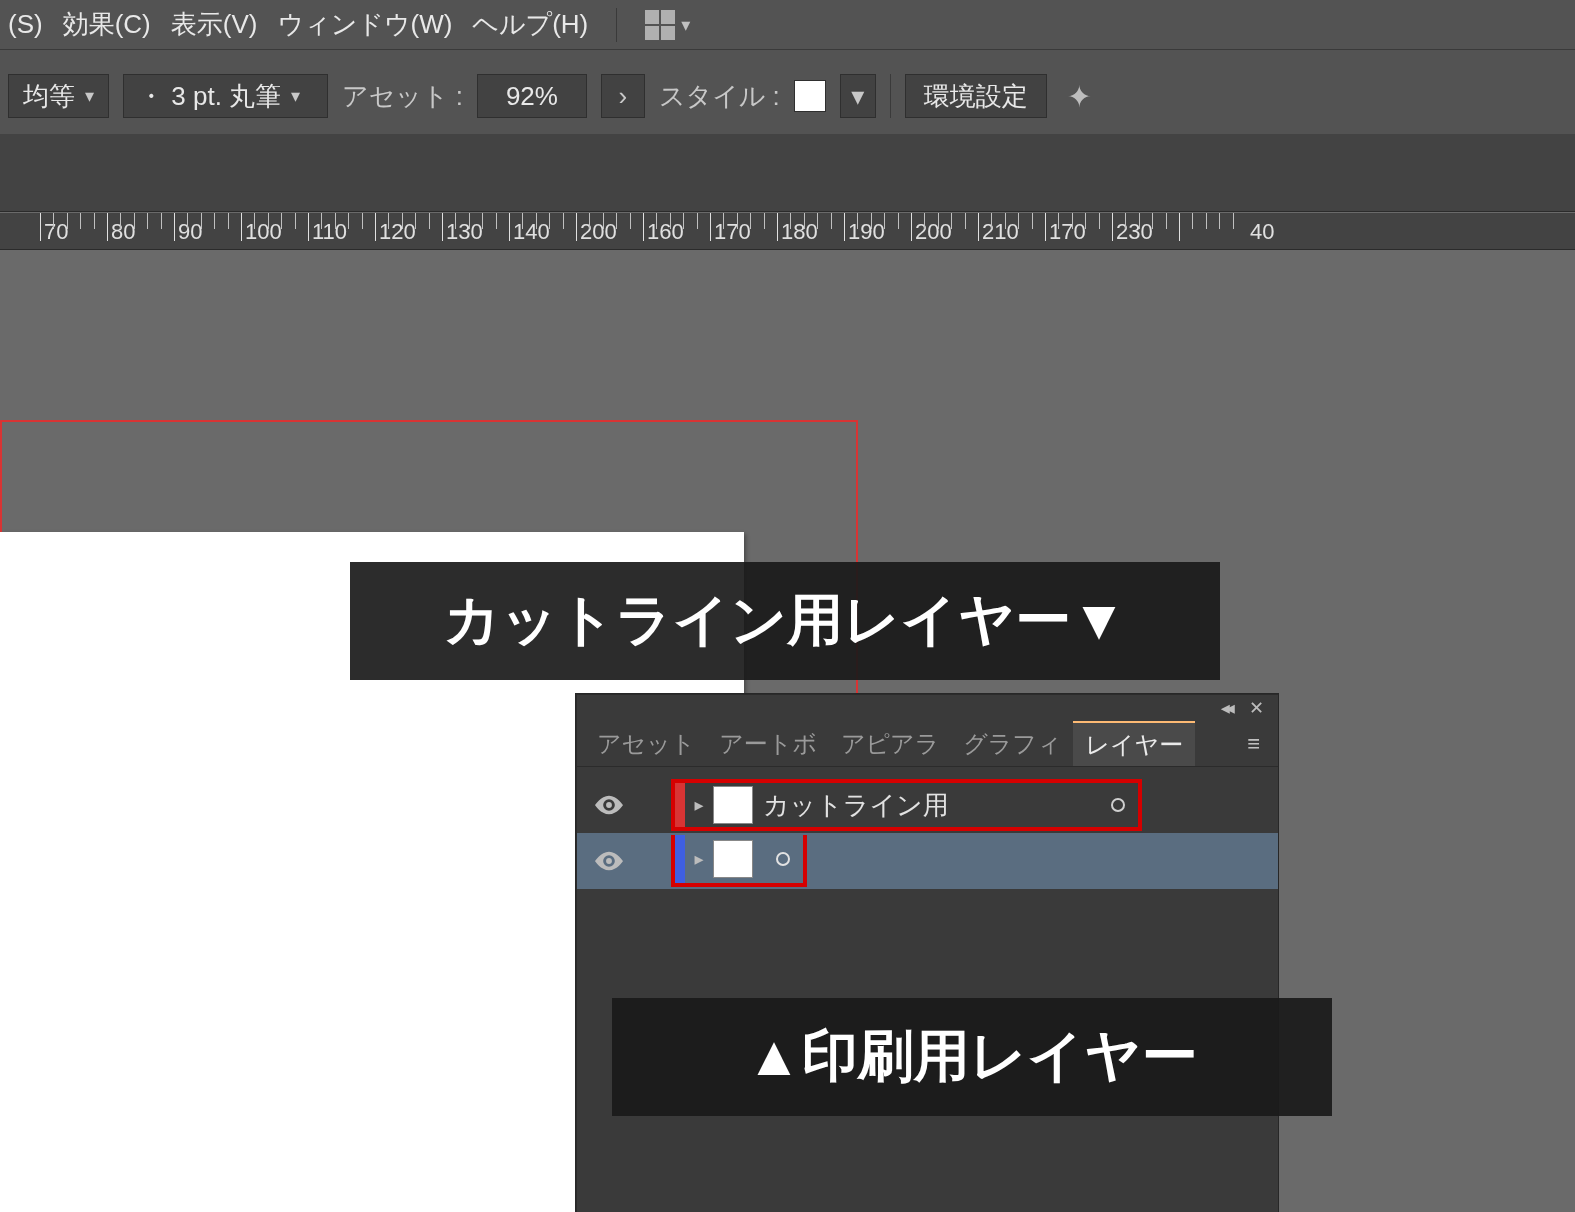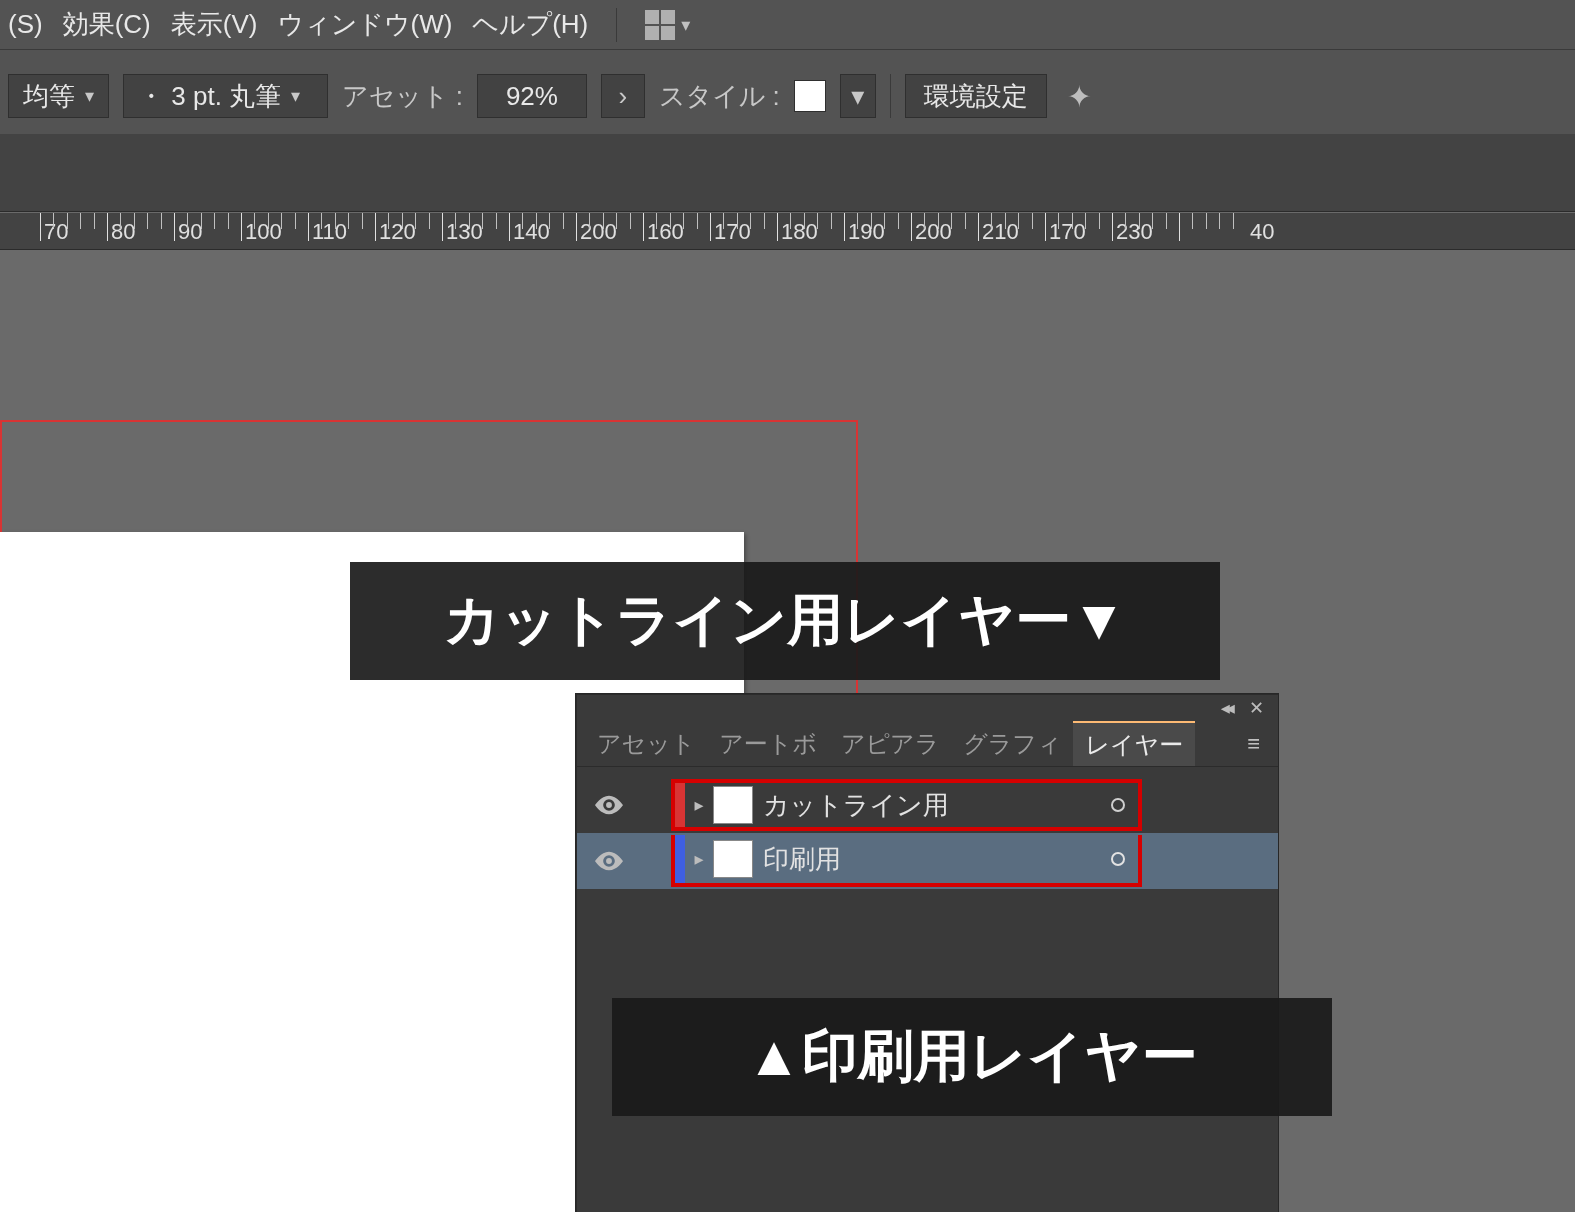--- a/index.html
+++ b/index.html
@@ -450,21 +450,20 @@
         <svg viewBox="0 0 24 16">
             <path fill="#bcbcbc" d="M12 0C5 0 0 8 0 8s5 8 12 8 12-8 12-8S19 0 12 0zm0 13a5 5 0 110-10 5 5 0 010 10z"></path>
             <circle cx="12" cy="8" r="2.5" fill="#bcbcbc"></circle>
           </svg>
       </div>
       <div class="lock"></div>
       <div class="highlight-wrap">
         <div class="colorstrip blue"></div>
         <div class="twist">▸</div>
         <div class="thumb"></div>
-        <div class="layer-name">印刷用</div>
         <div class="target">
           <svg viewBox="0 0 16 16">
               <circle cx="8" cy="8" r="6" fill="none" stroke="#e2e2e2" stroke-width="2"></circle>
             </svg>
         </div>
       </div>
     </div>
 
   </div>
 </div>

